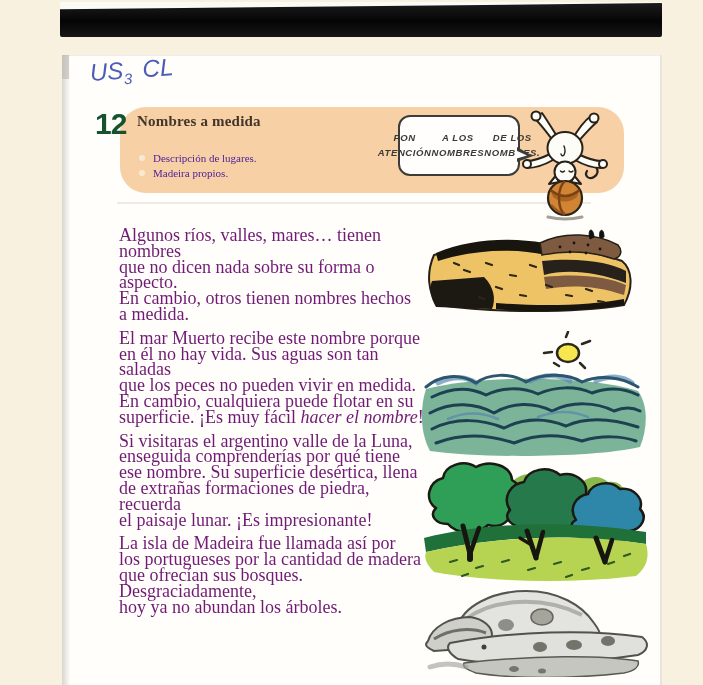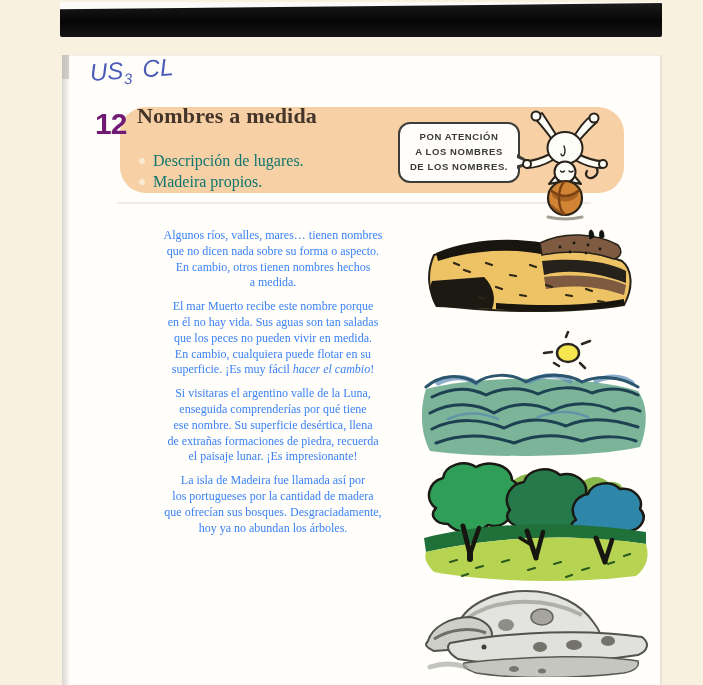--- a/index.html
+++ b/index.html
@@ -39,51 +39,51 @@
   .annotation sub { font-size:15px; }
   .annotation .suffix { margin-left:11px; }
 
   .banner {
     position:absolute; left:58px; top:52px; width:504px; height:86px;
     background:#f7d0a6; border-radius:26px;
   }
   .lesson-number {
     position:absolute; left:33px; top:52px;
     font-family:"Liberation Sans",sans-serif; font-weight:bold;
-    font-size:30px; color:#701a75; letter-spacing:-1px;
+    font-size:30px; color:#14532d; letter-spacing:-1px;
   }
   .lesson-title {
-    position:absolute; left:75px; top:48px;
-    font-weight:bold; font-size:22px; color:#44352b; letter-spacing:.2px;
-  }
-  .objectives { position:absolute; left:77px; top:97px; font-size:16px; color:#0f766e; }
+    position:absolute; left:75px; top:58px;
+    font-weight:bold; font-size:15px; color:#44352b; letter-spacing:.2px;
+  }
+  .objectives { position:absolute; left:77px; top:97px; font-size:11px; color:#4c1d95; }
   .objective { display:flex; align-items:center; margin-bottom:3px; }
   .bullet-dot { width:6px; height:6px; border-radius:50%; background:#f8ead0; margin-right:8px; flex:none; }
 
   .bubble {
-    position:absolute; left:336px; top:67px; width:118px; height:57px;
+    position:absolute; left:336px; top:60px; width:118px; height:57px;
     background:#fffefc; border:2px solid #3c3c38; border-radius:12px;
-    display:flex; flex-direction:column; justify-content:center; align-items:center;
+    display:flex; justify-content:center; align-items:center;
     font-family:"Liberation Sans",sans-serif; font-size:9.5px; font-weight:bold;
-    letter-spacing:.6px; color:#3a3a35; line-height:1.55; text-align:center;
+    letter-spacing:.6px; color:#3a3a35; line-height:1.55; text-align:center;font-style:italic;
   }
   .bubble::before {
     content:""; position:absolute; right:-15px; top:30px; width:16px; height:15px;
     background:#3c3c38; clip-path:polygon(0 0,100% 60%,0 100%);
   }
   .bubble::after {
     content:""; position:absolute; right:-9px; top:33px; width:12px; height:9px;
     background:#fffefc; clip-path:polygon(0 0,100% 60%,0 100%);
   }
 
   .mascot { position:absolute; left:458px; top:55px; }
 
   .text-col {
     position:absolute; left:57px; top:173px; width:308px;
-    font-size:12px; line-height:15.8px; color:#3b82f6;text-align:center;
+    font-size:18px; line-height:15.8px; color:#701a75;
   }
   .para { margin:0 0 8px 0; white-space:pre-line; }
   .para em { font-style:italic; }
 
   .ill { position:absolute; }
   #ill-river { left:362px; top:170px; }
   #ill-sea   { left:356px; top:276px; }
   #ill-trees { left:354px; top:401px; }
   #ill-rocks { left:360px; top:528px; }
 </style>
@@ -148,21 +148,21 @@
 
   <div class="text-col">
     <p class="para">Algunos ríos, valles, mares… tienen nombres
 que no dicen nada sobre su forma o aspecto.
 En cambio, otros tienen nombres hechos
 a medida.</p>
     <p class="para"><span>El mar Muerto recibe este nombre porque
 en él no hay vida. Sus aguas son tan saladas
 que los peces no pueden vivir en medida.
 En cambio, cualquiera puede flotar en su
-superficie. ¡Es muy fácil </span><em>hacer el cambio</em><span>!</span></p>
+superficie. ¡Es muy fácil </span><em>hacer el nombre</em><span>!</span></p>
     <p class="para">Si visitaras el argentino valle de la Luna,
 enseguida comprenderías por qué tiene
 ese nombre. Su superficie desértica, llena
 de extrañas formaciones de piedra, recuerda
 el paisaje lunar. ¡Es impresionante!</p>
     <p class="para">La isla de Madeira fue llamada así por
 los portugueses por la cantidad de madera
 que ofrecían sus bosques. Desgraciadamente,
 hoy ya no abundan los árboles.</p>
   </div>

